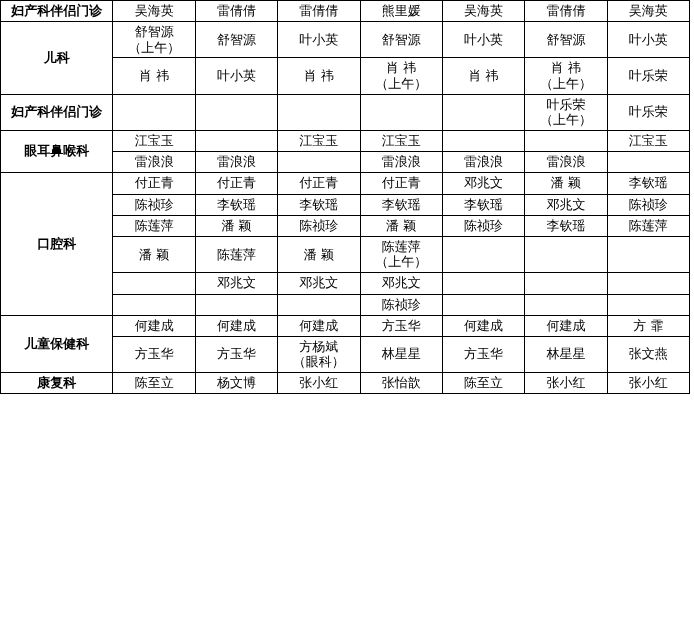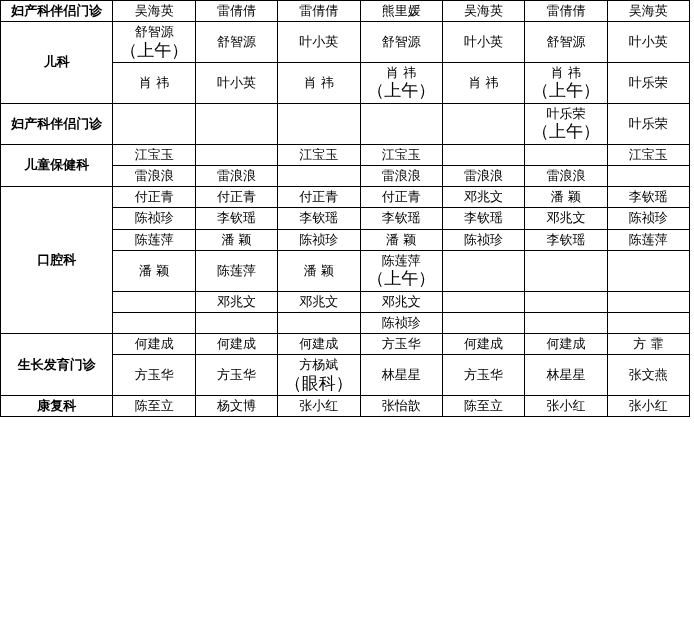--- a/index.html
+++ b/index.html
@@ -31,21 +31,21 @@
   }
   td.dept {
     font-weight: bold;
     font-size: 14px;
   }
   td.cell {
     font-size: 13px;
   }
   .sub {
     display: block;
-    font-size: 17px;
+    font-size: 13px;
     line-height: 1.15;
   }
   .col-dept { width: 112px; }
   .col-day  { width: 82px; }
 </style>
 </head>
 <body>
 
 <table id="schedule-table">
   <colgroup>
@@ -92,95 +92,95 @@
         <td class="dept" rowspan="1">妇产科伴侣门诊</td>
         <td class="cell"><span></span></td>
         <td class="cell"><span></span></td>
         <td class="cell"><span></span></td>
         <td class="cell"><span></span></td>
         <td class="cell"><span></span></td>
         <td class="cell"><span>叶乐荣</span><span class="sub">（上午）</span></td>
         <td class="cell"><span>叶乐荣</span></td>
       </tr>
       <tr>
+        <td class="dept" rowspan="2">眼耳鼻喉科</td>
+        <td class="cell"><span>江宝玉</span></td>
+        <td class="cell"><span></span></td>
+        <td class="cell"><span>江宝玉</span></td>
+        <td class="cell"><span>江宝玉</span></td>
+        <td class="cell"><span></span></td>
+        <td class="cell"><span></span></td>
+        <td class="cell"><span>江宝玉</span></td>
+      </tr>
+      <tr>
+        <td class="cell"><span>雷浪浪</span></td>
+        <td class="cell"><span>雷浪浪</span></td>
+        <td class="cell"><span></span></td>
+        <td class="cell"><span>雷浪浪</span></td>
+        <td class="cell"><span>雷浪浪</span></td>
+        <td class="cell"><span>雷浪浪</span></td>
+        <td class="cell"><span></span></td>
+      </tr>
+      <tr>
+        <td class="dept" rowspan="6">口腔科</td>
+        <td class="cell"><span>付正青</span></td>
+        <td class="cell"><span>付正青</span></td>
+        <td class="cell"><span>付正青</span></td>
+        <td class="cell"><span>付正青</span></td>
+        <td class="cell"><span>邓兆文</span></td>
+        <td class="cell"><span>潘 颖</span></td>
+        <td class="cell"><span>李钦瑶</span></td>
+      </tr>
+      <tr>
+        <td class="cell"><span>陈祯珍</span></td>
+        <td class="cell"><span>李钦瑶</span></td>
+        <td class="cell"><span>李钦瑶</span></td>
+        <td class="cell"><span>李钦瑶</span></td>
+        <td class="cell"><span>李钦瑶</span></td>
+        <td class="cell"><span>邓兆文</span></td>
+        <td class="cell"><span>陈祯珍</span></td>
+      </tr>
+      <tr>
+        <td class="cell"><span>陈莲萍</span></td>
+        <td class="cell"><span>潘 颖</span></td>
+        <td class="cell"><span>陈祯珍</span></td>
+        <td class="cell"><span>潘 颖</span></td>
+        <td class="cell"><span>陈祯珍</span></td>
+        <td class="cell"><span>李钦瑶</span></td>
+        <td class="cell"><span>陈莲萍</span></td>
+      </tr>
+      <tr>
+        <td class="cell"><span>潘 颖</span></td>
+        <td class="cell"><span>陈莲萍</span></td>
+        <td class="cell"><span>潘 颖</span></td>
+        <td class="cell"><span>陈莲萍</span><span class="sub">（上午）</span></td>
+        <td class="cell"><span></span></td>
+        <td class="cell"><span></span></td>
+        <td class="cell"><span></span></td>
+      </tr>
+      <tr>
+        <td class="cell"><span></span></td>
+        <td class="cell"><span>邓兆文</span></td>
+        <td class="cell"><span>邓兆文</span></td>
+        <td class="cell"><span>邓兆文</span></td>
+        <td class="cell"><span></span></td>
+        <td class="cell"><span></span></td>
+        <td class="cell"><span></span></td>
+      </tr>
+      <tr>
+        <td class="cell"><span></span></td>
+        <td class="cell"><span></span></td>
+        <td class="cell"><span></span></td>
+        <td class="cell"><span>陈祯珍</span></td>
+        <td class="cell"><span></span></td>
+        <td class="cell"><span></span></td>
+        <td class="cell"><span></span></td>
+      </tr>
+      <tr>
         <td class="dept" rowspan="2">儿童保健科</td>
-        <td class="cell"><span>江宝玉</span></td>
-        <td class="cell"><span></span></td>
-        <td class="cell"><span>江宝玉</span></td>
-        <td class="cell"><span>江宝玉</span></td>
-        <td class="cell"><span></span></td>
-        <td class="cell"><span></span></td>
-        <td class="cell"><span>江宝玉</span></td>
-      </tr>
-      <tr>
-        <td class="cell"><span>雷浪浪</span></td>
-        <td class="cell"><span>雷浪浪</span></td>
-        <td class="cell"><span></span></td>
-        <td class="cell"><span>雷浪浪</span></td>
-        <td class="cell"><span>雷浪浪</span></td>
-        <td class="cell"><span>雷浪浪</span></td>
-        <td class="cell"><span></span></td>
-      </tr>
-      <tr>
-        <td class="dept" rowspan="6">口腔科</td>
-        <td class="cell"><span>付正青</span></td>
-        <td class="cell"><span>付正青</span></td>
-        <td class="cell"><span>付正青</span></td>
-        <td class="cell"><span>付正青</span></td>
-        <td class="cell"><span>邓兆文</span></td>
-        <td class="cell"><span>潘 颖</span></td>
-        <td class="cell"><span>李钦瑶</span></td>
-      </tr>
-      <tr>
-        <td class="cell"><span>陈祯珍</span></td>
-        <td class="cell"><span>李钦瑶</span></td>
-        <td class="cell"><span>李钦瑶</span></td>
-        <td class="cell"><span>李钦瑶</span></td>
-        <td class="cell"><span>李钦瑶</span></td>
-        <td class="cell"><span>邓兆文</span></td>
-        <td class="cell"><span>陈祯珍</span></td>
-      </tr>
-      <tr>
-        <td class="cell"><span>陈莲萍</span></td>
-        <td class="cell"><span>潘 颖</span></td>
-        <td class="cell"><span>陈祯珍</span></td>
-        <td class="cell"><span>潘 颖</span></td>
-        <td class="cell"><span>陈祯珍</span></td>
-        <td class="cell"><span>李钦瑶</span></td>
-        <td class="cell"><span>陈莲萍</span></td>
-      </tr>
-      <tr>
-        <td class="cell"><span>潘 颖</span></td>
-        <td class="cell"><span>陈莲萍</span></td>
-        <td class="cell"><span>潘 颖</span></td>
-        <td class="cell"><span>陈莲萍</span><span class="sub">（上午）</span></td>
-        <td class="cell"><span></span></td>
-        <td class="cell"><span></span></td>
-        <td class="cell"><span></span></td>
-      </tr>
-      <tr>
-        <td class="cell"><span></span></td>
-        <td class="cell"><span>邓兆文</span></td>
-        <td class="cell"><span>邓兆文</span></td>
-        <td class="cell"><span>邓兆文</span></td>
-        <td class="cell"><span></span></td>
-        <td class="cell"><span></span></td>
-        <td class="cell"><span></span></td>
-      </tr>
-      <tr>
-        <td class="cell"><span></span></td>
-        <td class="cell"><span></span></td>
-        <td class="cell"><span></span></td>
-        <td class="cell"><span>陈祯珍</span></td>
-        <td class="cell"><span></span></td>
-        <td class="cell"><span></span></td>
-        <td class="cell"><span></span></td>
-      </tr>
-      <tr>
-        <td class="dept" rowspan="2">生长发育门诊</td>
         <td class="cell"><span>何建成</span></td>
         <td class="cell"><span>何建成</span></td>
         <td class="cell"><span>何建成</span></td>
         <td class="cell"><span>方玉华</span></td>
         <td class="cell"><span>何建成</span></td>
         <td class="cell"><span>何建成</span></td>
         <td class="cell"><span>方 霏</span></td>
       </tr>
       <tr>
         <td class="cell"><span>方玉华</span></td>

